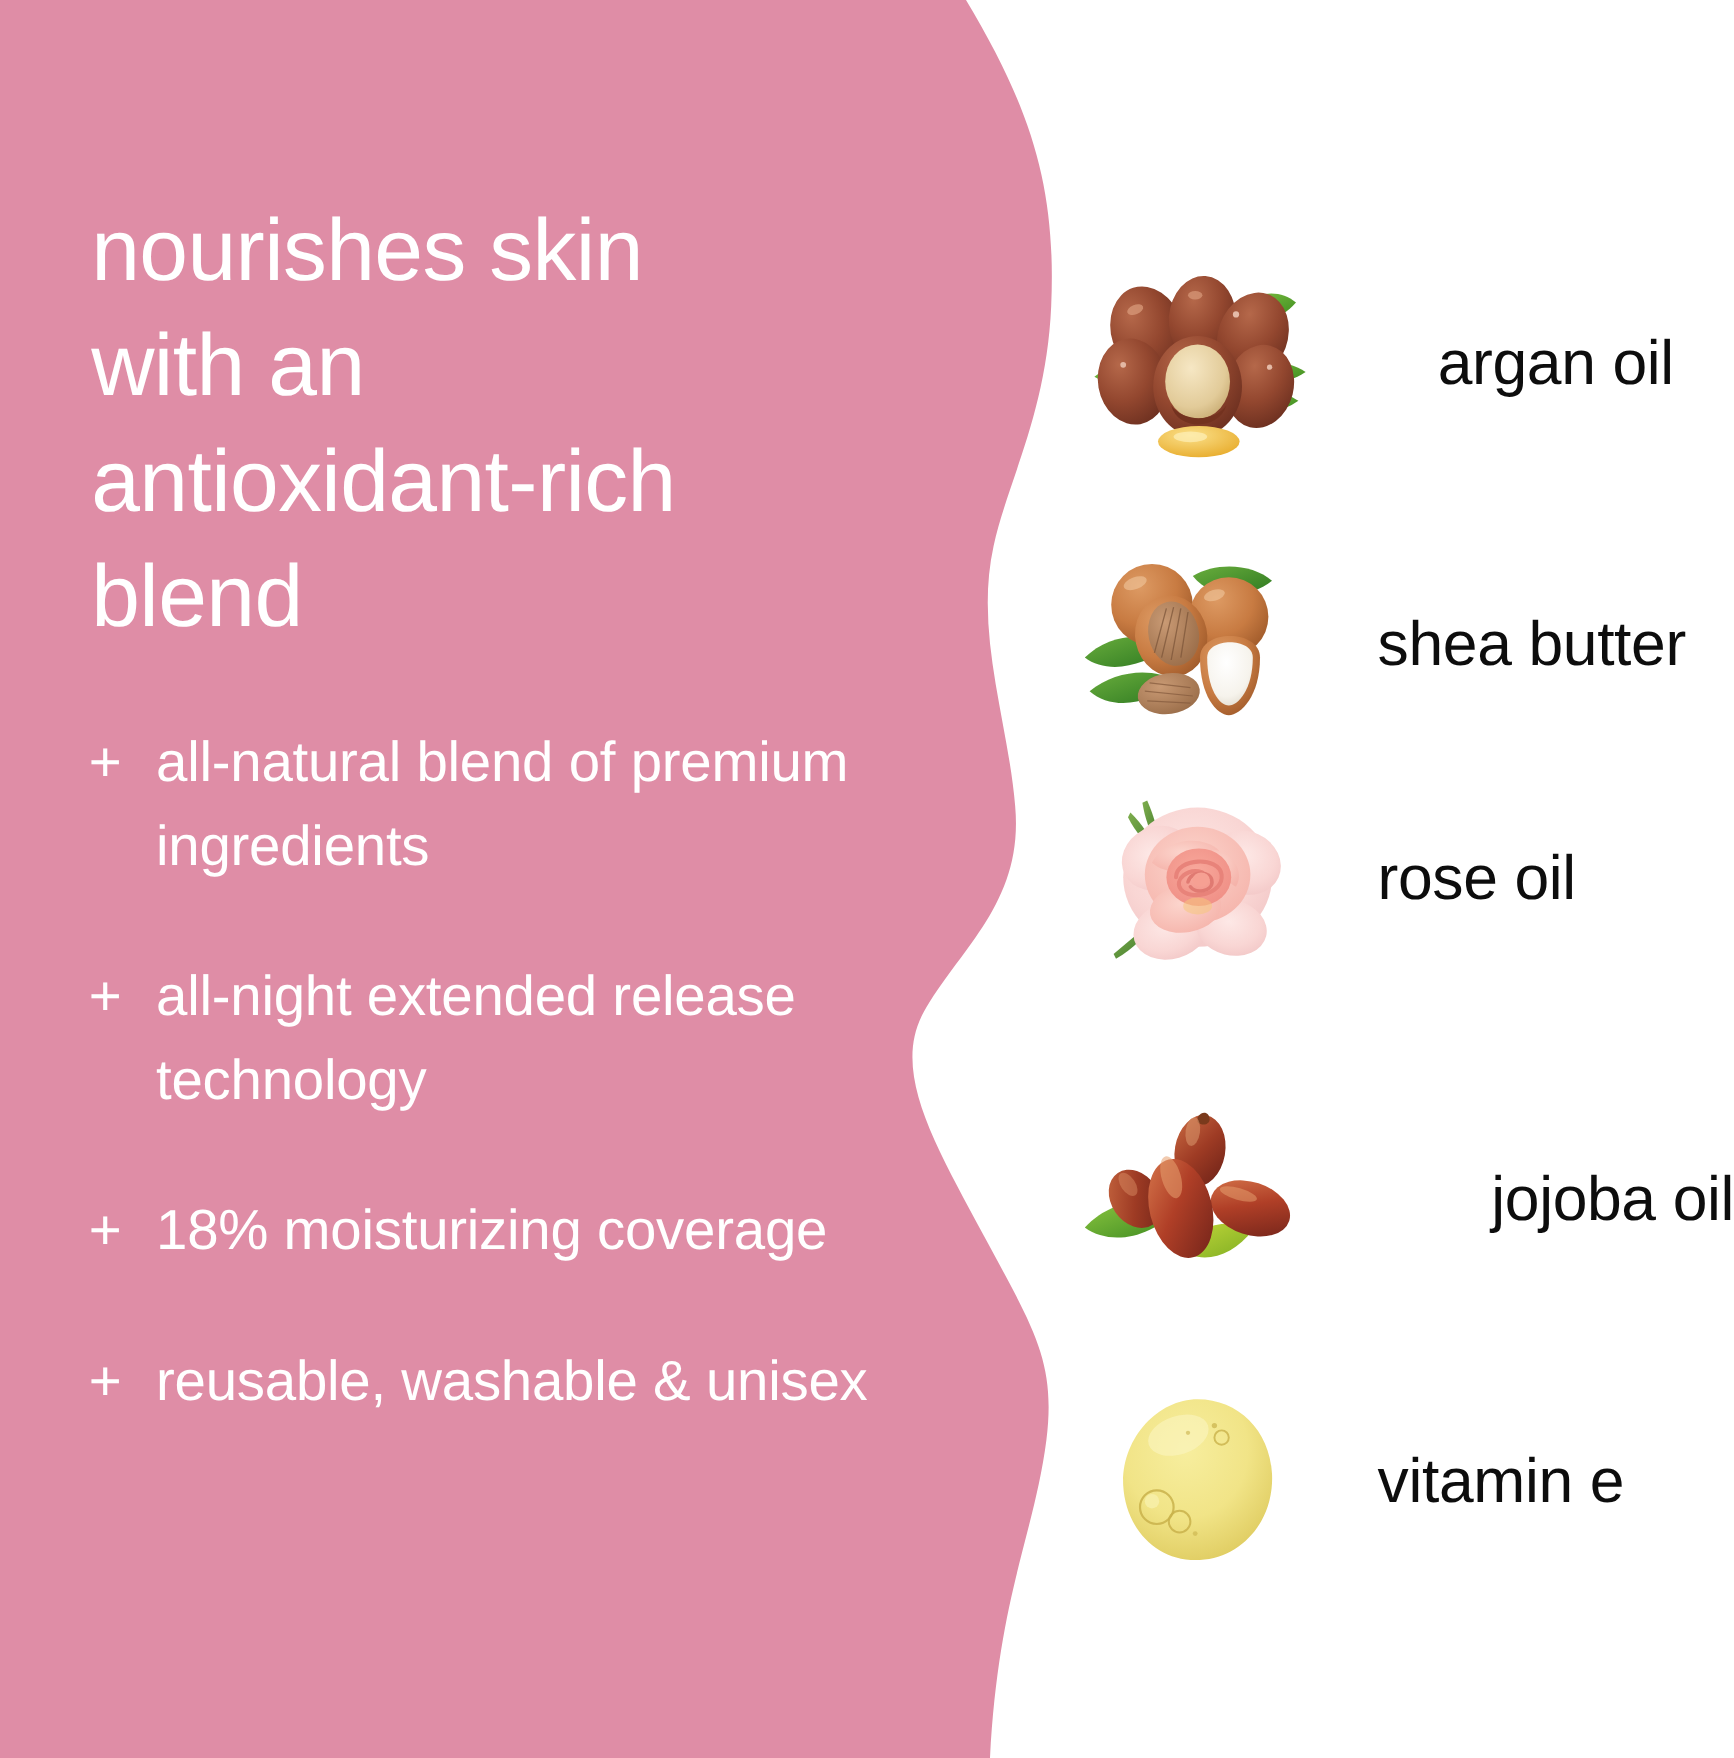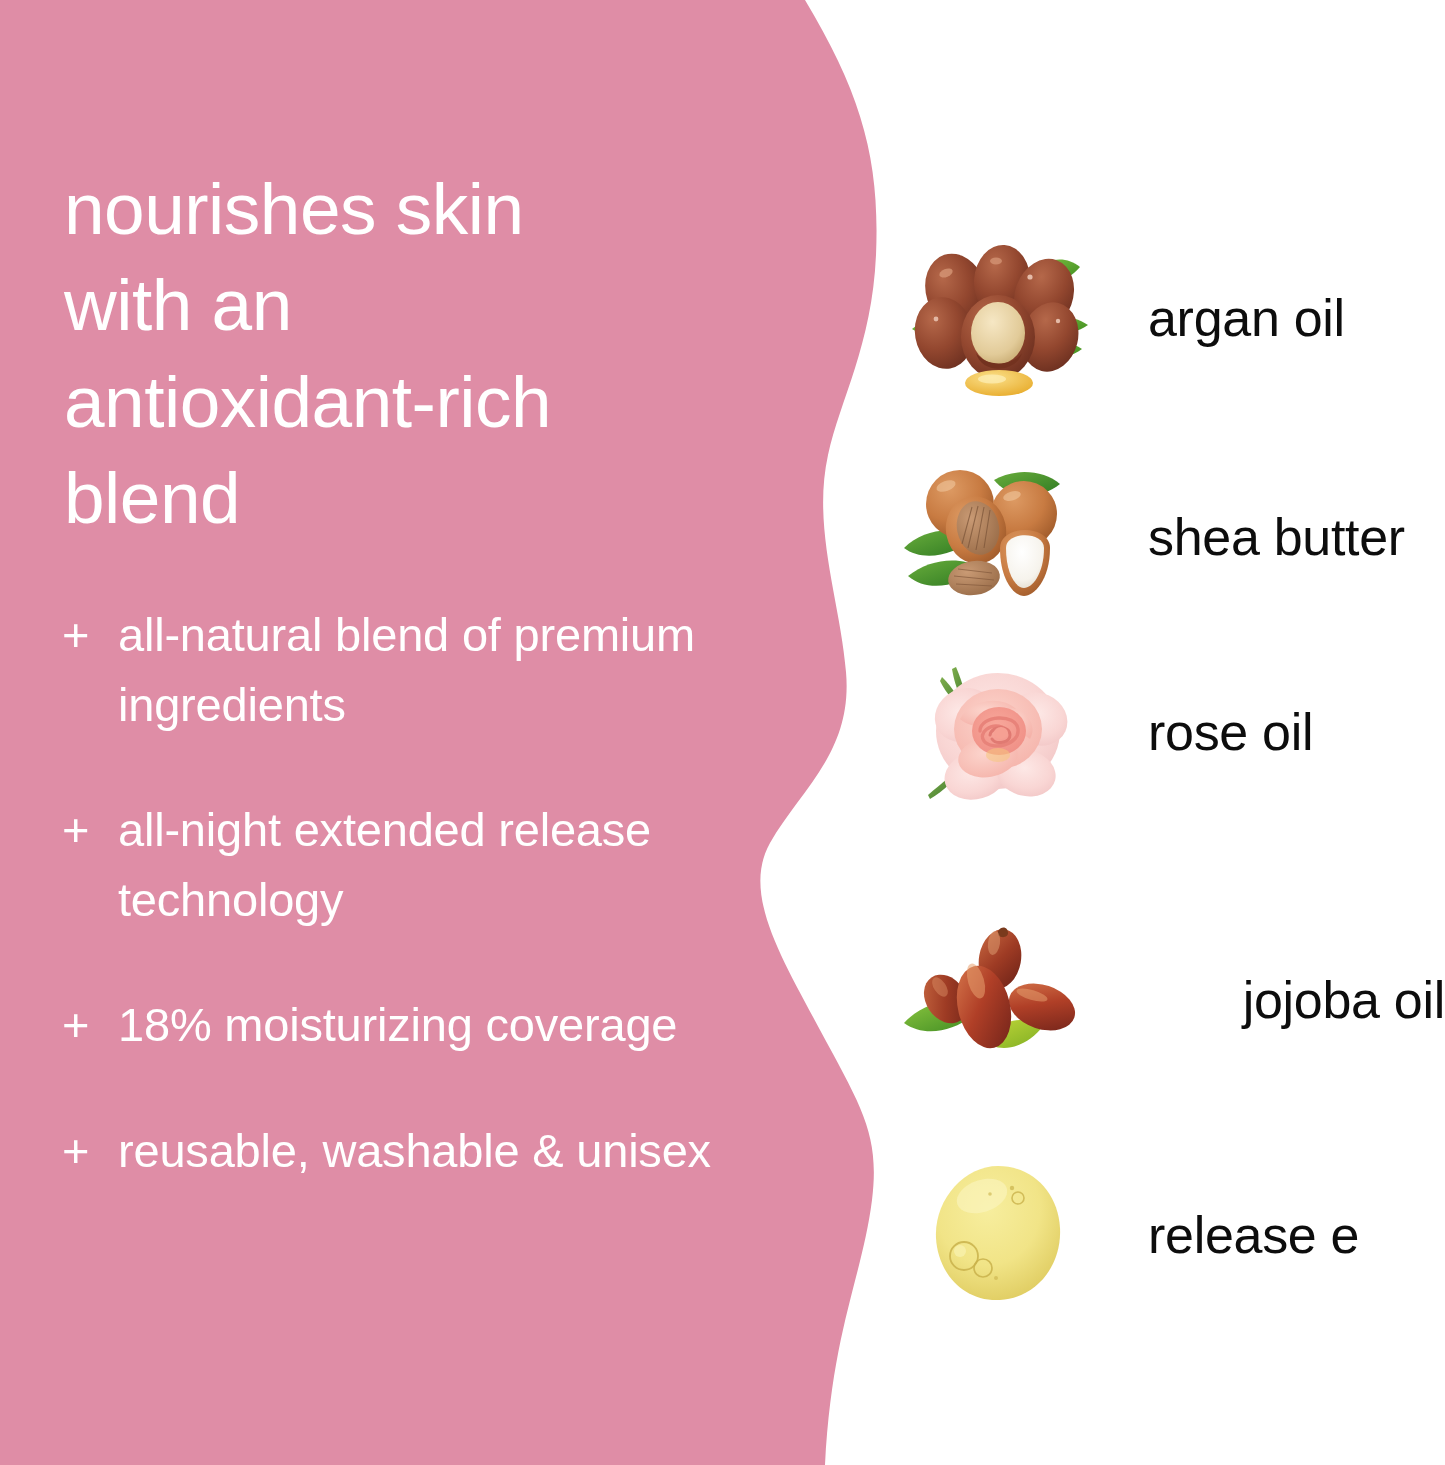--- a/index.html
+++ b/index.html
@@ -26,21 +26,21 @@
     left: 0;
     top: 0;
     width: 1445px;
     height: 1465px;
     pointer-events: none;
   }
 
   
   #left-copy {
     position: absolute;
-    left: 4px;
+    left: 16px;
     top: 0;
     width: 740px;
     height: 1217px;
   }
 
   #headline {
     position: absolute;
     left: 60px;
     top: 112px;
     width: 680px;
@@ -174,21 +174,21 @@
       <li class="benefit-item">
         <span class="benefit-plus">+</span>
         <span class="benefit-text">reusable, washable &amp; unisex</span>
       </li>
 
     </ul>
   </div>
 
   <ul id="ingredient-list">
 
-    <li class="ingredient-row" style="top:223px;">
+    <li class="ingredient-row" style="top:208px;text-align:center;">
       <div class="ingredient-thumb">
         <svg class="thumb-svg" viewBox="0 0 200 170" xmlns="http://www.w3.org/2000/svg">
           <defs>
             <radialGradient id="argNut" cx="35%" cy="28%" r="78%">
               <stop offset="0%" stop-color="#b5684a"></stop>
               <stop offset="55%" stop-color="#93472f"></stop>
               <stop offset="100%" stop-color="#6d3020"></stop>
             </radialGradient>
             <radialGradient id="argKernel" cx="40%" cy="32%" r="75%">
               <stop offset="0%" stop-color="#f6e7c4"></stop>
@@ -404,17 +404,17 @@
 
           <circle cx="66" cy="106" r="14" fill="none" stroke="#c9b24b" stroke-width="1.8" opacity="0.85"></circle>
           <circle cx="62" cy="101" r="6" fill="#f8f0ab" opacity="0.8"></circle>
           <circle cx="85" cy="118" r="9" fill="none" stroke="#c9b24b" stroke-width="1.7" opacity="0.85"></circle>
           <circle cx="120" cy="48" r="6" fill="none" stroke="#c9b24b" stroke-width="1.6" opacity="0.8"></circle>
           <circle cx="114" cy="38" r="2.2" fill="#c9b24b" opacity="0.7"></circle>
           <circle cx="92" cy="44" r="1.8" fill="#c9b24b" opacity="0.6"></circle>
           <circle cx="98" cy="128" r="2" fill="#c9b24b" opacity="0.6"></circle>
         </svg>
       </div>
-      <span class="ingredient-label">release e</span>
+      <span class="ingredient-label">vitamin e</span>
     </li>
 
   </ul>
 </div>
 
 </body></html>

